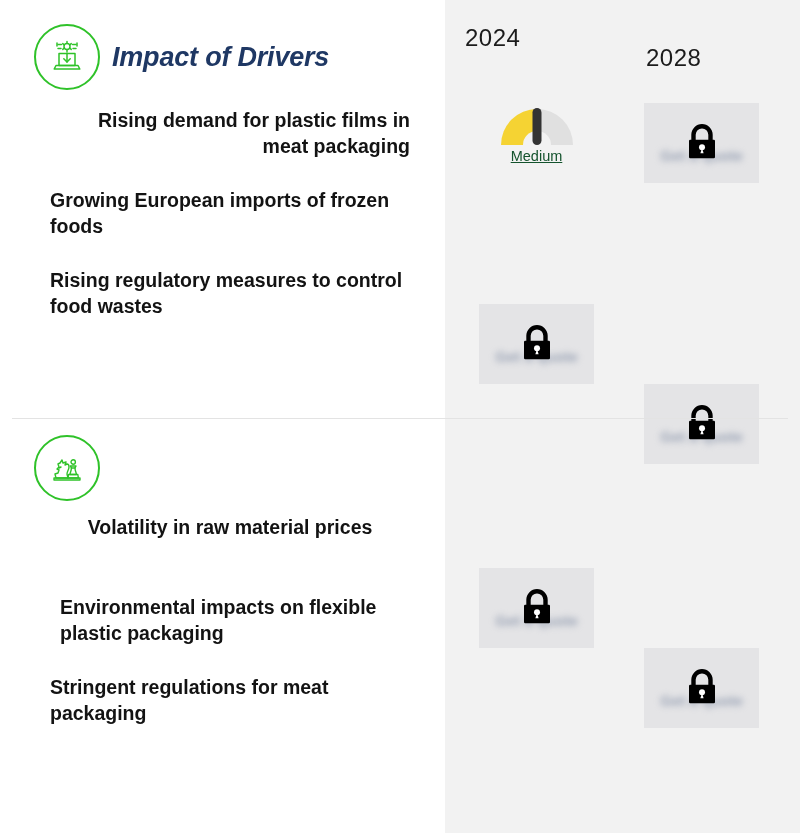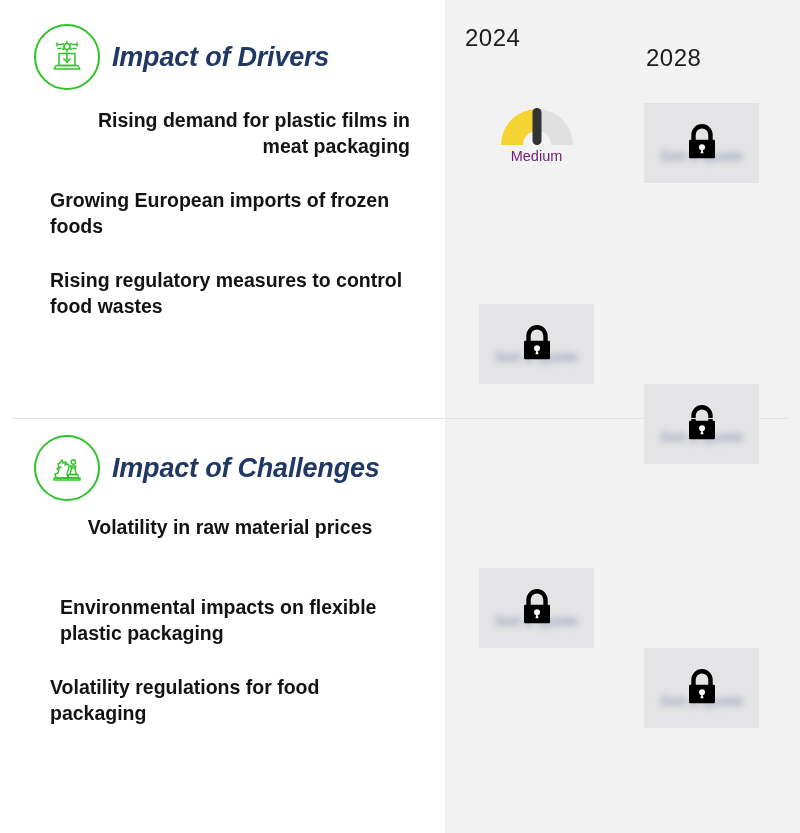--- a/index.html
+++ b/index.html
@@ -95,21 +95,21 @@
   }
 
   
   .gauge-wrap {
     position: absolute; width: 115px; height: 80px;
     display: flex; flex-direction: column; align-items: center;
   }
   .gauge-svg { display: block; }
   .gauge-label {
     margin-top: 1px;
-    font-size: 14.5px; font-weight: 400; color: #701a75;
+    font-size: 14.5px; font-weight: 400; color: #14532d; text-decoration: underline;
   }
   #cell-d0-2024 .gauge-wrap { top: 0; left: 0; }
 </style>
 </head>
 <body>
 
 <div id="root">
 
   <div class="grey-panel"></div>
 
@@ -206,21 +206,20 @@
       <svg width="40" height="40" viewBox="0 0 40 40" fill="none" stroke="#2fc229" stroke-width="1.4" stroke-linecap="round" stroke-linejoin="round">
         <path d="M9 30h12l-1-4c0-3 2-4 2-7 0-2-1-3-2-3l-2 1 1-3-3 1-1-3-2 3-2 1 1 3 -2 2 2 1 -1 3 -3 1z"></path>
         <path d="M12 20l2-1"></path>
         <path d="M24 14a2.2 2.2 0 1 1 4.4 0 2.2 2.2 0 0 1-4.4 0z"></path>
         <path d="M23.4 18h5.6l-1 2h-3.6z"></path>
         <path d="M24.4 20c0 3-1.4 4.5-1.4 6.5h6.4c0-2-1.4-3.5-1.4-6.5"></path>
         <path d="M21.6 26.5h9.2l.6 3.5h-10.4z"></path>
         <path d="M7 30h26v2H7z"></path>
       </svg>
     </div>
-    <div class="section-title">Impact of Challenges</div>
   </div>
 
   <div class="bullet" id="bullet-c0">Volatility in raw material prices</div>
   <div class="bullet" id="bullet-c1">Environmental impacts on flexible plastic packaging</div>
-  <div class="bullet" id="bullet-c2">Volatility regulations for food packaging</div>
+  <div class="bullet" id="bullet-c2">Stringent regulations for meat packaging</div>
 
 
 </div>
 
 </body></html>

